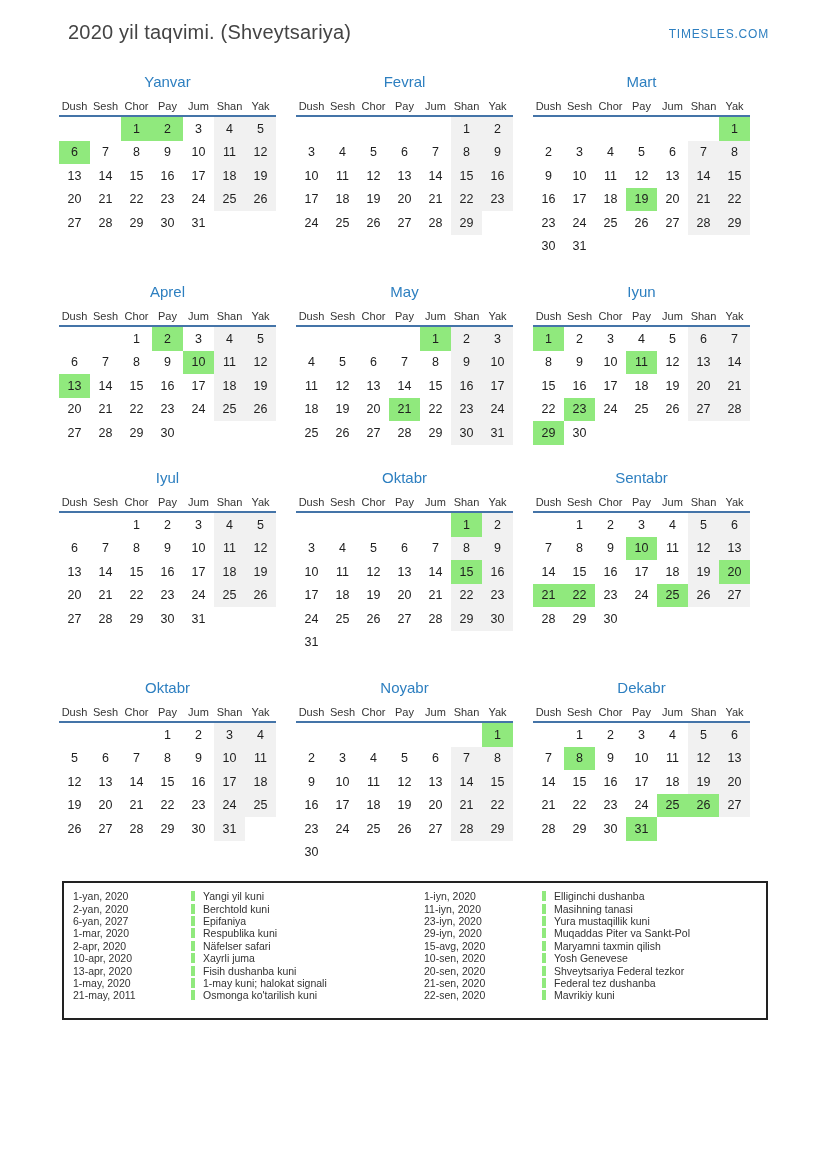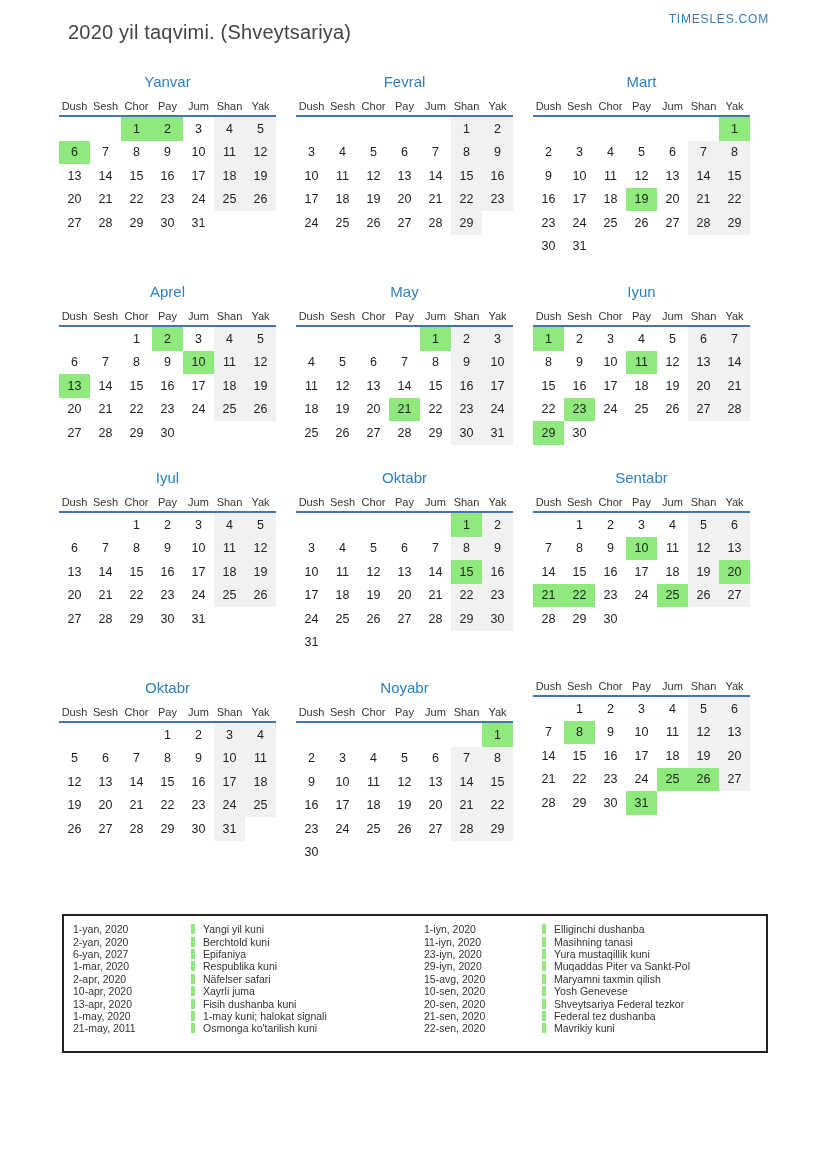--- a/index.html
+++ b/index.html
@@ -5,21 +5,21 @@
   html,body{margin:0;padding:0;}
   body{
     width:827px;height:1169px;position:relative;background:#ffffff;
     font-family:"Liberation Sans",sans-serif;overflow:hidden;
   }
   .page-title{
     position:absolute;left:68px;top:21px;font-size:20px;color:#444444;
     font-weight:400;letter-spacing:0.2px;
   }
   .site-link{
-    position:absolute;right:58px;top:12px;font-size:12px;color:#2d7fc0;
+    position:absolute;right:58px;top:27px;font-size:12px;color:#2d7fc0;
     letter-spacing:0.8px;text-decoration:none;cursor:pointer;text-align:right;
   }
   #months{
     position:absolute;left:59px;top:70px;
     display:grid;grid-template-columns:repeat(3,219px);column-gap:18px;
     grid-template-rows:210px 186px 210px auto;
   }
   .month{width:217px;}
   .month-title{
     text-align:center;font-size:15px;color:#2d7fc0;height:24px;line-height:24px;
@@ -33,21 +33,21 @@
   }
   .dcell{
     width:31px;height:23.5px;font-size:12.5px;color:#1e1e1e;
     display:flex;align-items:center;justify-content:center;
   }
   .dcell.wk{background:#f1f1f1;}
   .dcell.hol{background:#90e97d;}
   .legend{
     position:absolute;left:62px;top:881px;width:706px;height:139px;
     border:2px solid #222222;box-sizing:border-box;
-    display:flex;padding-top:7px;background:#ffffff;margin-top:33px;
+    display:flex;padding-top:7px;background:#ffffff;
   }
   .lcol{width:50%;display:flex;flex-direction:column;}
   .lrow{display:flex;align-items:center;height:12.4px;font-size:10.5px;color:#333333;}
   .ldate{width:118px;padding-left:9px;flex-shrink:0;}
   .lbar{width:4px;height:10px;background:#90e97d;margin-right:8px;flex-shrink:0;}
   .lname{white-space:nowrap;}
 </style>
 </head>
 <body>
 
@@ -703,20 +703,21 @@
         <div class="dcell">30</div>
         <div class="dcell"></div>
         <div class="dcell"></div>
         <div class="dcell"></div>
         <div class="dcell"></div>
         <div class="dcell"></div>
         <div class="dcell"></div>
       </div>
     </div>
     <div class="month">
+      <div class="month-title">Dekabr</div>
       <div class="weekrow head">
         <div class="hcell">Dush</div>
         <div class="hcell">Sesh</div>
         <div class="hcell">Chor</div>
         <div class="hcell">Pay</div>
         <div class="hcell">Jum</div>
         <div class="hcell">Shan</div>
         <div class="hcell">Yak</div>
       </div>
       <div class="weekrow">

